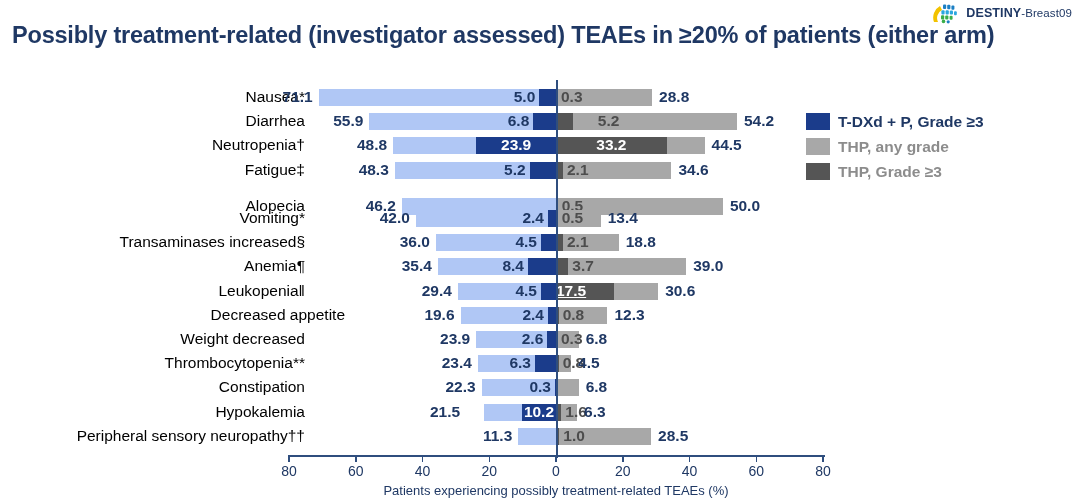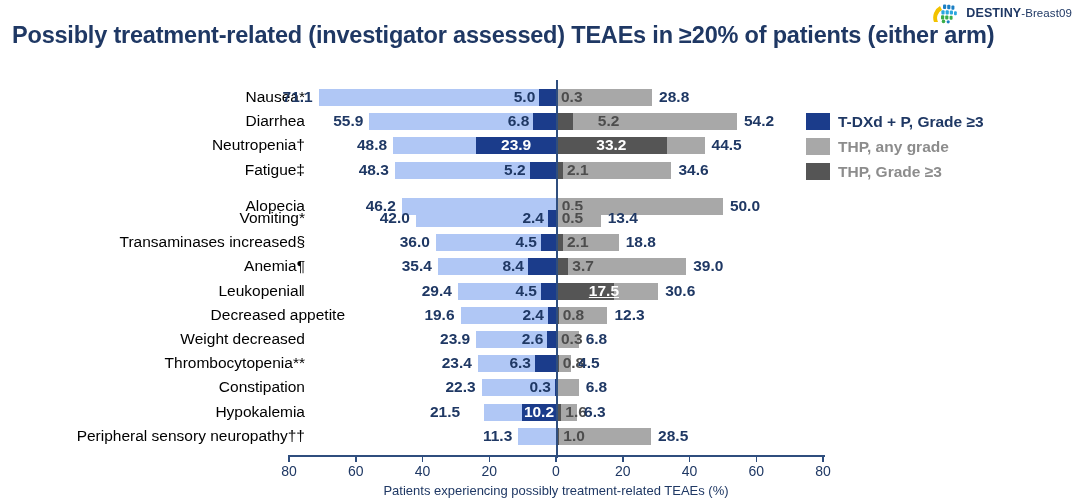--- a/index.html
+++ b/index.html
@@ -208,21 +208,21 @@
       <div class="vlabel v-blue" style="left: 693.163px; width: 52px; text-align: left;">39.0</div>
     </div>
     <div class="row" style="top: 195.6px;">
       <div class="cat-label">Leukopenia‖</div>
       <div class="bar b-lblue" style="left: 457.877px; width: 83.1037px;"></div>
       <div class="bar b-dblue" style="left: 540.981px; width: 15.0187px;"></div>
       <div class="vlabel v-blue" style="left: 409.877px; width: 42px; text-align: right;">29.4</div>
       <div class="vlabel v-blue" style="left: 494.981px; width: 42px; text-align: right;">4.5</div>
       <div class="bar b-lgray" style="left: 556px; width: 102.127px;"></div>
       <div class="bar b-dgray" style="left: 556px; width: 58.4062px;"></div>
-      <div class="vlabel v-white" style="left: 556px; width: 63px; text-align: right; text-decoration: underline;">17.5</div>
+      <div class="vlabel v-white" style="left: 556px; width: 63px; text-align: left; text-decoration: underline;">17.5</div>
       <div class="vlabel v-blue" style="left: 665.128px; width: 52px; text-align: left;">30.6</div>
     </div>
     <div class="row" style="top: 219.8px; padding-left: 40px;">
       <div class="cat-label">Decreased appetite</div>
       <div class="bar b-lblue" style="left: 460.548px; width: 87.4425px;"></div>
       <div class="bar b-dblue" style="left: 547.99px; width: 8.01px;"></div>
       <div class="vlabel v-blue" style="left: 412.548px; width: 42px; text-align: right;">19.6</div>
       <div class="vlabel v-blue" style="left: 501.99px; width: 42px; text-align: right;">2.4</div>
       <div class="bar b-lgray" style="left: 556px; width: 51.3975px;"></div>
       <div class="bar b-dgray" style="left: 556px; width: 2.67px;"></div>

